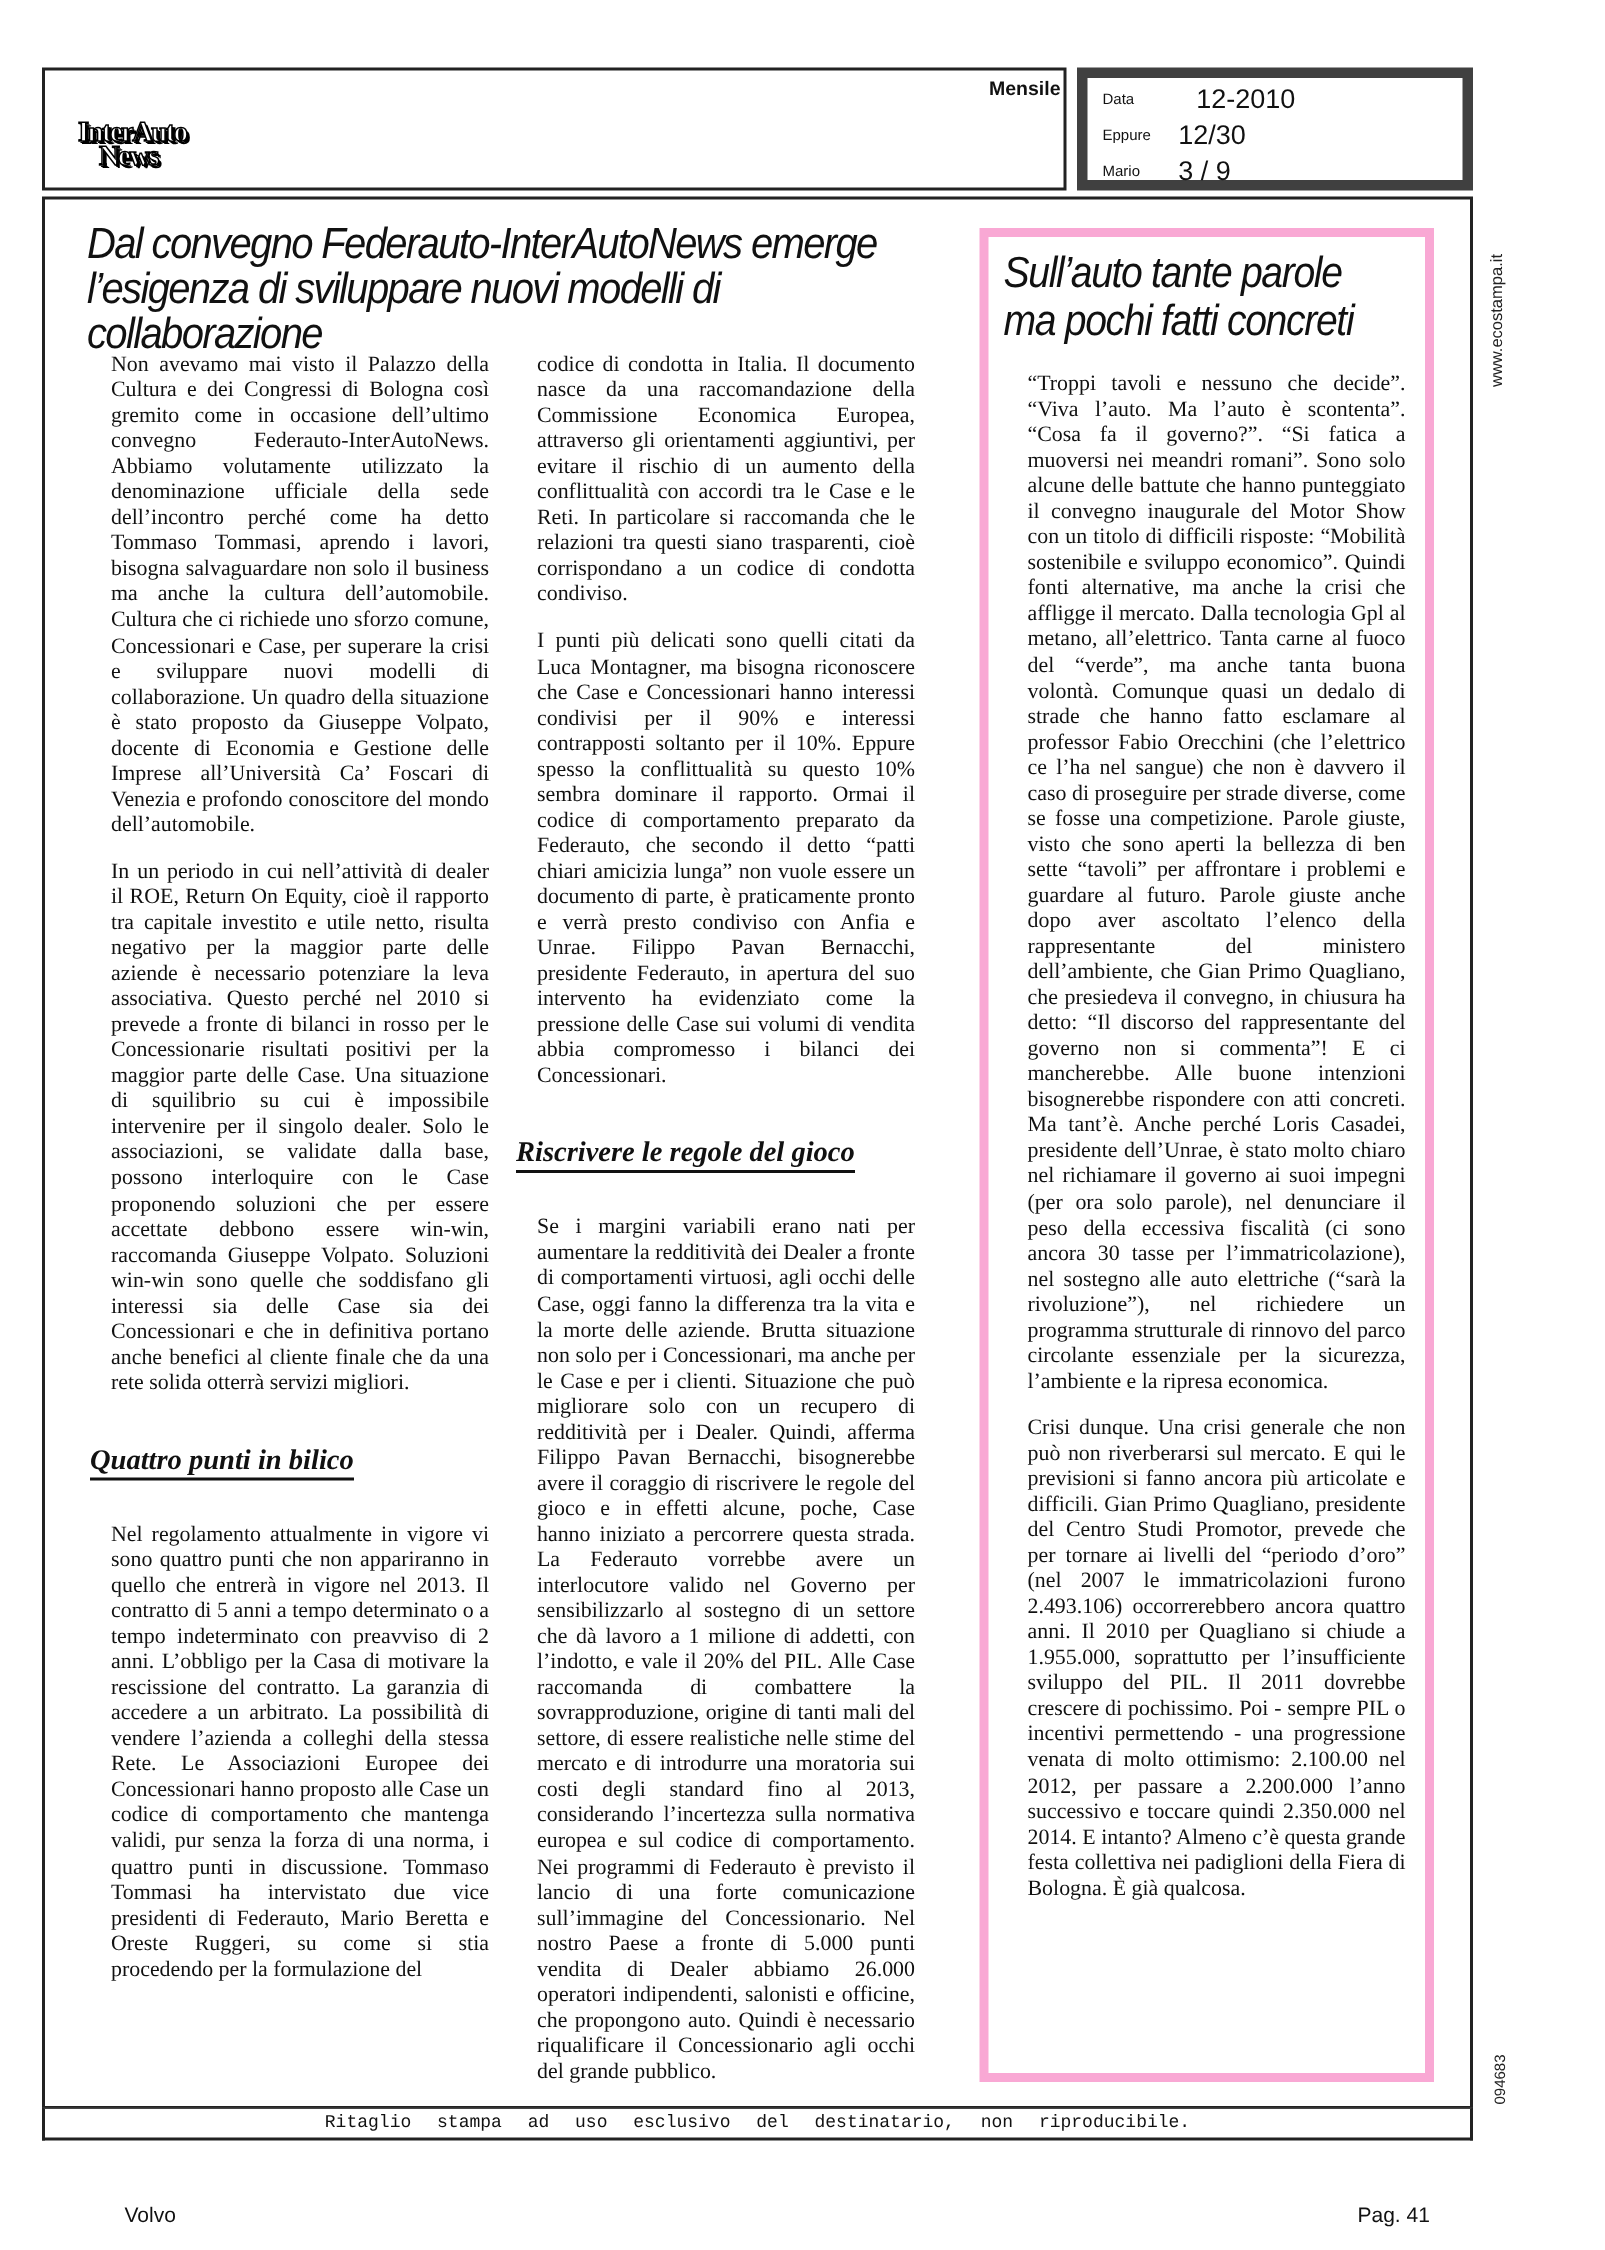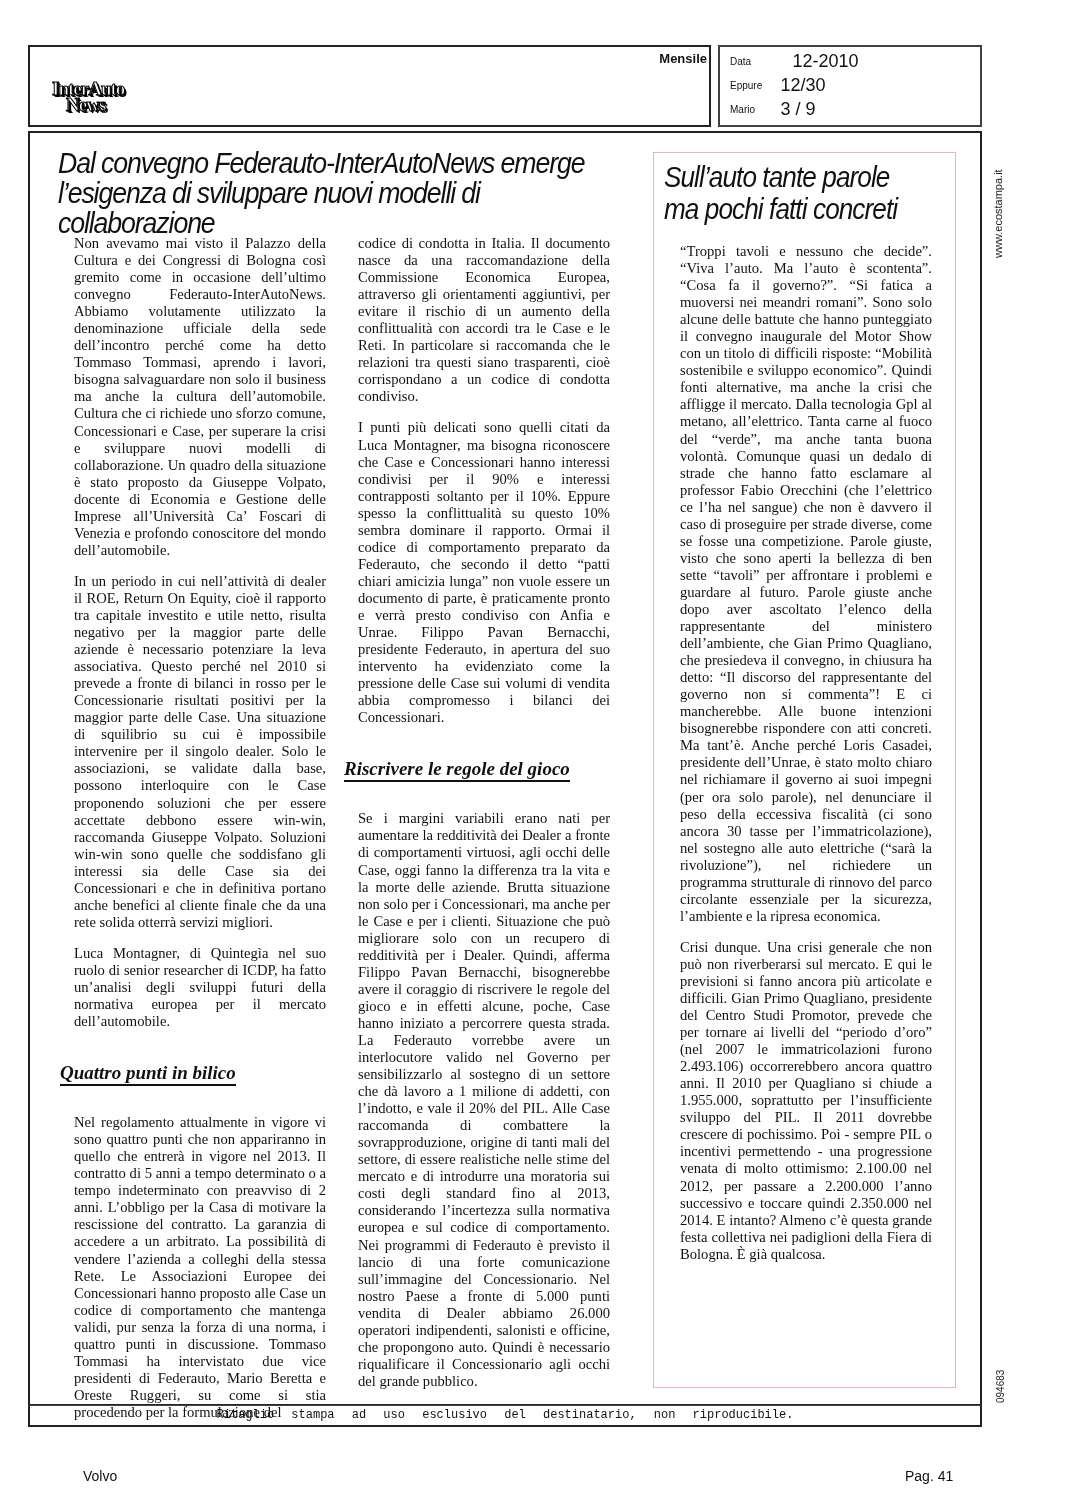--- a/index.html
+++ b/index.html
@@ -1,21 +1,21 @@
 <!DOCTYPE html>
 <html><head>
 <meta charset="utf-8">
 <style>
   html, body { margin:0; padding:0; background:#ffffff; }
   body { width:1070px; height:1500px; position:relative; overflow:hidden; color:#111; }
   .abs { position:absolute; }
 
   
   .hdr-left { left:28px; top:45px; width:683px; height:82px; border:2px solid #222; box-sizing:border-box; }
-  .hdr-right { left:718px; top:45px; width:264px; height:82px; border:2px solid #404040; box-sizing:border-box; }
+  .hdr-right { left:718px; top:45px; width:264px; height:82px; border:7px solid #404040; box-sizing:border-box; }
   .logo { left:22px; top:34px; width:80px; height:36px; }
   .logo span { display:block; font-family:"Liberation Serif", serif; font-weight:bold; color:#fff;
     -webkit-text-stroke:1px #000; text-shadow:1px 1px 0 #000, 2px 2px 0 #000; line-height:16px; letter-spacing:-1px; }
   .logo .l1 { font-size:19px; }
   .logo .l2 { font-size:19px; padding-left:14px; }
   .mensile { right:2px; top:4px; font-family:"Liberation Sans", sans-serif; font-size:13px;font-weight:bold; }
   .meta-row { left:10px; font-family:"Liberation Sans", sans-serif; }
   .meta-row .k { display:inline-block; width:46px; font-size:10px; vertical-align:middle; }
   .meta-row .v { font-size:18px; vertical-align:middle; }
 
@@ -27,21 +27,21 @@
   .headline { left:58px; top:148px; width:600px; font-family:"Liberation Sans", sans-serif; font-style:italic;
     font-size:29px; line-height:30px; letter-spacing:-1.2px; transform:scaleX(0.92); transform-origin:left top; }
 
   .col { font-family:"Liberation Serif", serif; font-size:14.6px; line-height:17.05px; text-align:justify; hyphens:none; }
   .col p { margin:14px; }
   .col1 { left:60px; top:221px; width:280px; }
   .col2 { left:344px; top:221px; width:280px; }
   .subhead { font-family:"Liberation Serif", serif; font-weight:bold; font-style:italic; font-size:19px;
     border-bottom:2px solid #111; display:inline-block; padding-bottom:3px; margin:20px 0 14px 0; }
 
-  .sidebox { left:653px; top:152px; width:303px; height:1236px; border:1px solid #f9a8d4; box-sizing:border-box; }
+  .sidebox { left:653px; top:152px; width:303px; height:1236px; border:6px solid #f9a8d4; box-sizing:border-box; }
   .side-title { left:10px; top:8px; width:290px; font-family:"Liberation Sans", sans-serif; font-style:italic;
     font-size:29px; line-height:32px; letter-spacing:-1px; transform:scaleX(0.9); transform-origin:left top; }
   .col3 { left:12px; top:76px; width:280px; }
 
   .vert { font-family:"Liberation Sans", sans-serif; font-size:11px; color:#222; transform:rotate(-90deg); transform-origin:left top; white-space:nowrap; }
 
   .bottom-text { font-family:"Liberation Sans", sans-serif; font-size:14px;margin-top:17px; }
 </style>
 </head>
 <body>
@@ -72,21 +72,20 @@
 <div class="abs main"></div>
 
 <div class="abs headline">
   <div>Dal convegno Federauto-InterAutoNews emerge</div>
   <div>l’esigenza di sviluppare nuovi modelli di collaborazione</div>
 </div>
 
 <div class="abs col col1">
   <p>Non avevamo mai visto il Palazzo della Cultura e dei Congressi di Bologna così gremito come in occasione dell’ultimo convegno Federauto-InterAutoNews. Abbiamo volutamente utilizzato la denominazione ufficiale della sede dell’incontro perché come ha detto Tommaso Tommasi, aprendo i lavori, bisogna salvaguardare non solo il business ma anche la cultura dell’automobile. Cultura che ci richiede uno sforzo comune, Concessionari e Case, per superare la crisi e sviluppare nuovi modelli di collaborazione. Un quadro della situazione è stato proposto da Giuseppe Volpato, docente di Economia e Gestione delle Imprese all’Università Ca’ Foscari di Venezia e profondo conoscitore del mondo dell’automobile.</p>
   <p>In un periodo in cui nell’attività di dealer il ROE, Return On Equity, cioè il rapporto tra capitale investito e utile netto, risulta negativo per la maggior parte delle aziende è necessario potenziare la leva associativa. Questo perché nel 2010 si prevede a fronte di bilanci in rosso per le Concessionarie risultati positivi per la maggior parte delle Case. Una situazione di squilibrio su cui è impossibile intervenire per il singolo dealer. Solo le associazioni, se validate dalla base, possono interloquire con le Case proponendo soluzioni che per essere accettate debbono essere win-win, raccomanda Giuseppe Volpato. Soluzioni win-win sono quelle che soddisfano gli interessi sia delle Case sia dei Concessionari e che in definitiva portano anche benefici al cliente finale che da una rete solida otterrà servizi migliori.</p>
-  <p>Luca Montagner, di Quintegìa nel suo ruolo di senior researcher di ICDP, ha fatto un’analisi degli sviluppi futuri della normativa europea per il mercato dell’automobile.</p>
   <div class="subhead">Quattro punti in bilico</div>
   <p>Nel regolamento attualmente in vigore vi sono quattro punti che non appariranno in quello che entrerà in vigore nel 2013. Il contratto di 5 anni a tempo determinato o a tempo indeterminato con preavviso di 2 anni. L’obbligo per la Casa di motivare la rescissione del contratto. La garanzia di accedere a un arbitrato. La possibilità di vendere l’azienda a colleghi della stessa Rete. Le Associazioni Europee dei Concessionari hanno proposto alle Case un codice di comportamento che mantenga validi, pur senza la forza di una norma, i quattro punti in discussione. Tommaso Tommasi ha intervistato due vice presidenti di Federauto, Mario Beretta e Oreste Ruggeri, su come si stia procedendo per la formulazione del</p>
 </div>
 
 <div class="abs col col2">
   <p>codice di condotta in Italia. Il documento nasce da una raccomandazione della Commissione Economica Europea, attraverso gli orientamenti aggiuntivi, per evitare il rischio di un aumento della conflittualità con accordi tra le Case e le Reti. In particolare si raccomanda che le relazioni tra questi siano trasparenti, cioè corrispondano a un codice di condotta condiviso.</p>
   <p>I punti più delicati sono quelli citati da Luca Montagner, ma bisogna riconoscere che Case e Concessionari hanno interessi condivisi per il 90% e interessi contrapposti soltanto per il 10%. Eppure spesso la conflittualità su questo 10% sembra dominare il rapporto. Ormai il codice di comportamento preparato da Federauto, che secondo il detto “patti chiari amicizia lunga” non vuole essere un documento di parte, è praticamente pronto e verrà presto condiviso con Anfia e Unrae. Filippo Pavan Bernacchi, presidente Federauto, in apertura del suo intervento ha evidenziato come la pressione delle Case sui volumi di vendita abbia compromesso i bilanci dei Concessionari.</p>
   <div class="subhead">Riscrivere le regole del gioco</div>
   <p>Se i margini variabili erano nati per aumentare la redditività dei Dealer a fronte di comportamenti virtuosi, agli occhi delle Case, oggi fanno la differenza tra la vita e la morte delle aziende. Brutta situazione non solo per i Concessionari, ma anche per le Case e per i clienti. Situazione che può migliorare solo con un recupero di redditività per i Dealer. Quindi, afferma Filippo Pavan Bernacchi, bisognerebbe avere il coraggio di riscrivere le regole del gioco e in effetti alcune, poche, Case hanno iniziato a percorrere questa strada. La Federauto vorrebbe avere un interlocutore valido nel Governo per sensibilizzarlo al sostegno di un settore che dà lavoro a 1 milione di addetti, con l’indotto, e vale il 20% del PIL. Alle Case raccomanda di combattere la sovrapproduzione, origine di tanti mali del settore, di essere realistiche nelle stime del mercato e di introdurre una moratoria sui costi degli standard fino al 2013, considerando l’incertezza sulla normativa europea e sul codice di comportamento. Nei programmi di Federauto è previsto il lancio di una forte comunicazione sull’immagine del Concessionario. Nel nostro Paese a fronte di 5.000 punti vendita di Dealer abbiamo 26.000 operatori indipendenti, salonisti e officine, che propongono auto. Quindi è necessario riqualificare il Concessionario agli occhi del grande pubblico.</p>
 </div>

